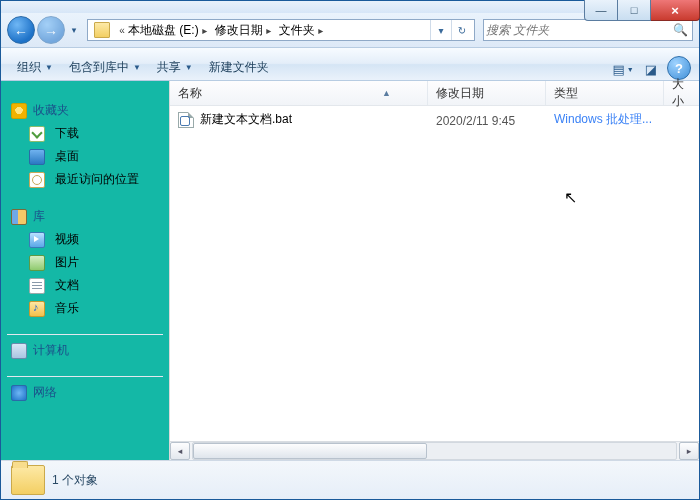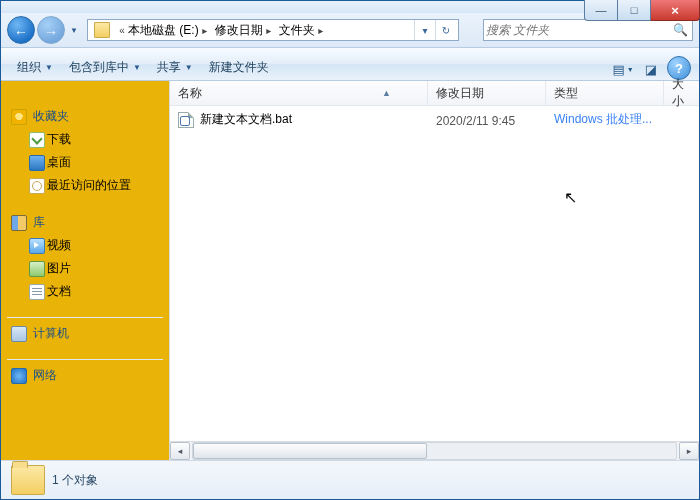--- a/index.html
+++ b/index.html
@@ -15,37 +15,37 @@
   .navrow{height:34px;background:linear-gradient(#eaf3fc,#dde9f7);display:flex;align-items:center;padding:0 6px;border-bottom:1px solid #b7cce2}
   .navbtn{width:26px;height:26px;border-radius:50%;background:radial-gradient(circle at 35% 30%,#6fb7f5,#1e72c8 70%);border:1px solid #2a6aa8;display:flex;align-items:center;justify-content:center;color:#fff;font-size:14px;margin-right:2px}
   .navbtn.fwd{opacity:.55}
   .navdrop{width:14px;height:26px;display:flex;align-items:center;justify-content:center;color:#2a5a8a;font-size:9px;margin-right:6px}
   .addrbar{flex:1;height:22px;background:#fff;border:1px solid #8fa9c7;display:flex;align-items:center;padding:0 2px;box-sizing:border-box}
   .addr-ico{width:16px;height:16px;margin:0 4px;background:linear-gradient(#fde9a6,#f3cf63);border:1px solid #caa94b;border-radius:1px;box-sizing:border-box}
   .crumb{display:flex;align-items:center;height:100%;padding:0 2px;color:#000}
   .crumb .sep{width:12px;text-align:center;color:#444;font-size:10px}
   .addr-tail{margin-left:auto;display:flex;align-items:center}
   .addr-btn{width:20px;height:20px;display:flex;align-items:center;justify-content:center;color:#3a6a9a;font-size:10px;border-left:1px solid #cfdbe9}
-  .searchbox{width:210px;height:22px;background:#fff;border:1px solid #8fa9c7;margin-left:24px;display:flex;align-items:center;box-sizing:border-box;color:#888}
+  .searchbox{width:210px;height:22px;background:#fff;border:1px solid #8fa9c7;margin-left:8px;display:flex;align-items:center;box-sizing:border-box;color:#888}
   .searchbox .mag{width:22px;text-align:center;color:#5a7ca0}
   .searchbox input{border:none;outline:none;flex:1;font:inherit;color:#888;font-style:italic;background:transparent}
   
   .toolbar{height:32px;background:linear-gradient(#f7fbff,#e4eef9 48%,#d5e5f5 52%,#eaf2fb);border-bottom:1px solid #b7cce2;display:flex;align-items:flex-end;padding:0 8px;color:#1c3e5a}
   .tbtn{padding:4px 8px;display:flex;align-items:center;gap:4px;border-radius:2px}
   .tbtn .dd{font-size:8px;color:#2a5a8a}
   .tspacer{flex:1}
   .tico{width:24px;height:22px;display:flex;align-items:center;justify-content:center;color:#2a5a8a;font-size:13px;margin-left:4px}
   .tico.help{width:22px;height:22px;border-radius:50%;background:radial-gradient(circle at 35% 30%,#9fd3ff,#3f8fd8);color:#fff;border:1px solid #2f6faa;font-weight:bold}
   .tico .dd{font-size:7px;margin-left:2px}
   
   .body{flex:1;display:flex;min-height:0}
-  .sidebar{width:168px;background:#eab308;border-right:1px solid #d9d9d9;padding:20px 0;overflow:hidden}
+  .sidebar{width:168px;background:#14b8a6;border-right:1px solid #d9d9d9;padding:14px 0;overflow:hidden}
   .sgroup{margin:4px 0 14px 10px}
   .sgh{display:flex;align-items:center;gap:6px;color:#1b4f8a;padding:3px 0;position:relative}
-  .sitem{display:flex;align-items:center;gap:2px;padding:3px 0 3px 18px;color:#000}
+  .sitem{display:flex;align-items:center;gap:10px;padding:3px 0 3px 18px;color:#000}
   .ico16{width:16px;height:16px;flex:0 0 16px;border:1px solid transparent;box-sizing:border-box;border-radius:2px}
   .ic-fav{background:radial-gradient(circle at 50% 45%,#ffe680 35%,#f2b200 36%);border-color:#caa300}
   .ic-dl{background:#fff;border:1px solid #8bbd6b;position:relative}
   .ic-dl:after{content:"";position:absolute;left:3px;top:2px;width:6px;height:6px;border:2px solid #4f9c3e;border-top:none;border-right:none;transform:rotate(-45deg)}
   .ic-desk{background:linear-gradient(#6fb2ef,#2a78c2);border-color:#2a6aa8}
   .ic-recent{background:#fff;border:1px solid #c7a95a;position:relative}
   .ic-recent:after{content:"";position:absolute;inset:2px;border:1px solid #c7a95a;border-radius:50%}
   .ic-lib{background:linear-gradient(90deg,#6fa8e8 40%,#f4c968 40%);border-color:#7a6a3a}
   .ic-vid{background:linear-gradient(#b8e0ff,#5aa7e8);border-color:#3a7ab8;position:relative}
   .ic-vid:after{content:"";position:absolute;left:4px;top:3px;border-left:5px solid #fff;border-top:3px solid transparent;border-bottom:3px solid transparent}
@@ -181,20 +181,24 @@
             <span>视频</span>
           </div>
         <div class="sitem">
             <span class="ico16 ic-pic"></span>
             <span>图片</span>
           </div>
         <div class="sitem">
             <span class="ico16 ic-doc"></span>
             <span>文档</span>
           </div>
+        <div class="sitem">
+            <span class="ico16 ic-mus"></span>
+            <span>音乐</span>
+          </div>
       </div>
       <div class="sep-h"></div>
       <div class="sgroup">
         <div class="sgh">
             <span class="ico16 ic-comp"></span>
             <span>计算机</span>
           </div>
       </div>
       <div class="sep-h"></div>
       <div class="sgroup">

